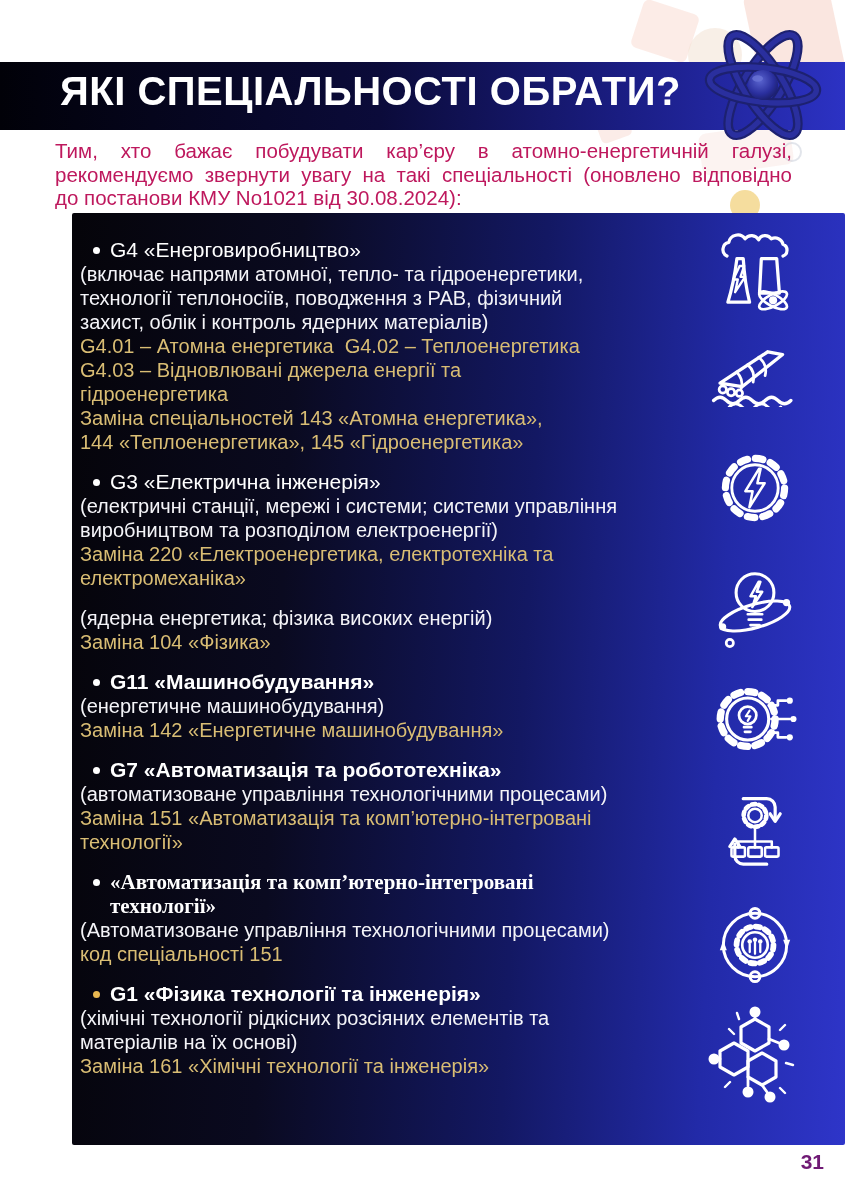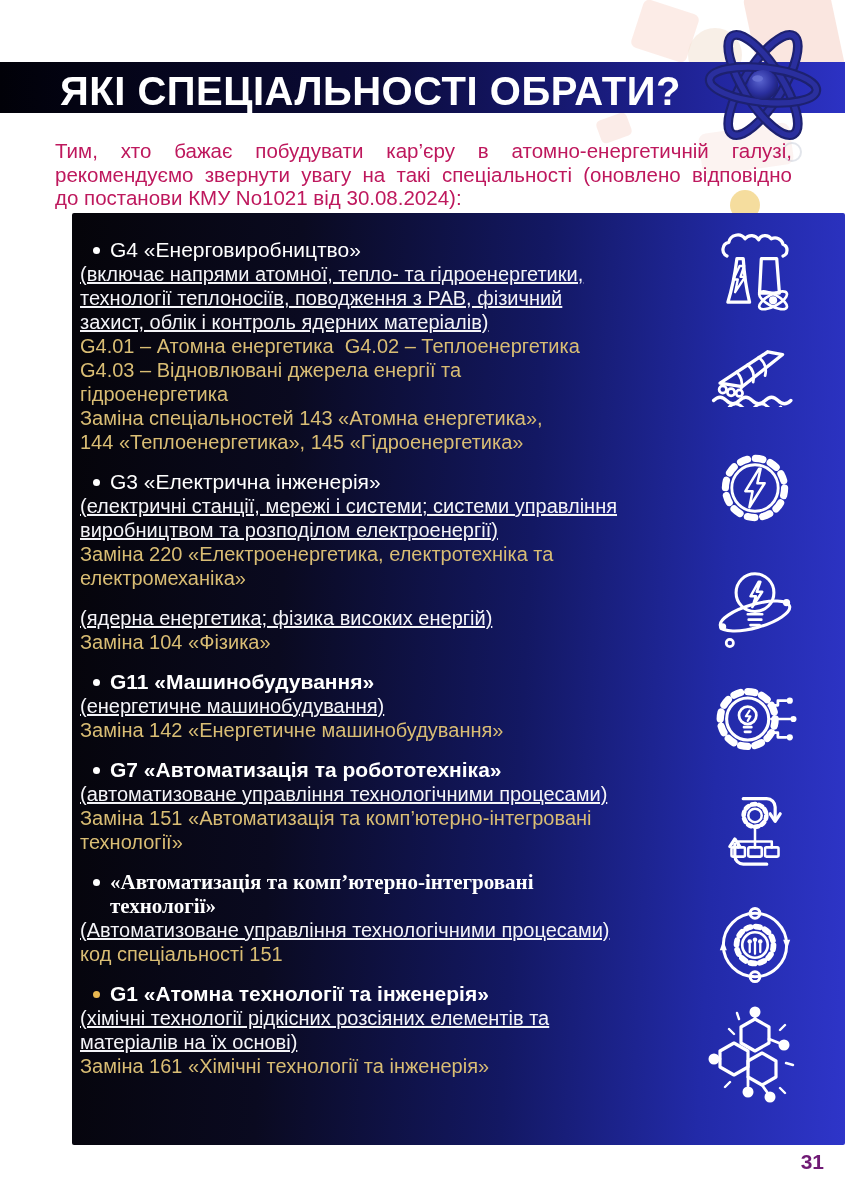--- a/index.html
+++ b/index.html
@@ -10,21 +10,21 @@
   .decor{position:absolute;z-index:0;}
   .d1{left:752px;top:-14px;width:86px;height:102px;background:#f3c4b6;opacity:.42;transform:rotate(-12deg);border-radius:8px;}
   .d2{left:636px;top:6px;width:58px;height:50px;background:#f6cdc0;opacity:.38;transform:rotate(18deg);border-radius:6px;}
   .d3{left:688px;top:28px;width:54px;height:54px;background:#f2e0cf;opacity:.5;border-radius:50%;}
   .d4{left:700px;top:128px;width:92px;height:42px;background:#f7ded6;opacity:.35;transform:rotate(-8deg);border-radius:8px;}
   .d5{left:598px;top:116px;width:32px;height:24px;background:#f5d0c5;opacity:.4;transform:rotate(-20deg);border-radius:5px;}
   .d6{left:730px;top:190px;width:30px;height:30px;background:#edc14f;opacity:.55;border-radius:50%;}
   .d7{left:782px;top:142px;width:16px;height:16px;border:2px solid #cfd4de;opacity:.6;border-radius:50%;background:transparent;}
 
   
-  .header-band{position:absolute;left:0;top:62px;width:845px;height:51px;z-index:1;
+  .header-band{position:absolute;left:0;top:62px;width:845px;height:68px;z-index:1;
     background:linear-gradient(90deg,#010108 0%,#0b0b3a 45%,#1b1e86 75%,#2c32c4 100%);}
   .header-title{position:absolute;left:60px;top:0;height:57px;line-height:58px;
     font-size:40px;font-weight:700;color:#ffffff;letter-spacing:.5px;white-space:nowrap;}
 
   
   .atom-logo{position:absolute;left:698px;top:26px;width:130px;height:118px;z-index:2;}
 
   
   .intro{position:absolute;left:55px;top:139px;width:737px;z-index:1;
     color:#be185d;font-size:20.5px;line-height:23.5px;}
@@ -32,21 +32,21 @@
   .intro-line.last{text-align-last:left;}
 
   
   .panel{position:absolute;left:72px;top:213px;width:773px;height:932px;z-index:1;border-radius:2px;
     background:linear-gradient(93deg,#050409 0%,#0a0a20 28%,#131863 58%,#222aa8 82%,#2e35c9 100%);}
   .blocks{position:absolute;left:8px;top:25px;width:600px;}
   .block{margin-bottom:16px;font-size:20px;line-height:24px;color:#f4f4f8;}
   .title-row{display:flex;align-items:flex-start;}
   .bullet{flex:0 0 auto;width:7px;height:7px;border-radius:50%;background:#ffffff;margin:9px 10px 0 13px;}
   .block-title{font-weight:700;color:#ffffff;font-size:21px;white-space:pre-wrap;}
-  .block-desc{white-space:pre-wrap;text-decoration:underline;}
+  .block-desc{white-space:pre-wrap;}
   .block-codes{white-space:pre-wrap;color:#d9bd74;}
 
   
   .panel-icon{position:absolute;}
   .pi1{left:637px;top:15px;}
   .pi2{left:637px;top:124px;}
   .pi3{left:643px;top:235px;}
   .pi4{left:638px;top:347px;}
   .pi5{left:637px;top:463px;}
   .pi6{left:641px;top:573px;}
@@ -161,21 +161,21 @@
           <div class="block-title" style="font-weight: 700; font-family: Liberation Serif, serif;">«Автоматизація та комп’ютерно-інтегровані
 технології»</div>
         </div>
         <div class="block-desc">(Автоматизоване управління технологічними процесами)</div>
         <div class="block-codes">код спеціальності 151</div>
       </div>
 
       <div class="block">
         <div class="title-row">
           <span class="bullet" style="background: rgb(233, 183, 80);"></span>
-          <div class="block-title" style="font-weight: 700;">G1 «Атомна технології та інженерія»</div>
+          <div class="block-title" style="font-weight: 700;">G1 «Фізика технології та інженерія»</div>
         </div>
         <div class="block-desc">(хімічні технології рідкісних розсіяних елементів та
 матеріалів на їх основі)</div>
         <div class="block-codes">Заміна 161 «Хімічні технології та інженерія»</div>
       </div>
 
     </div>
 
     <div class="panel-icon pi1">
       <svg width="92" height="85" viewBox="0 0 100 94">

